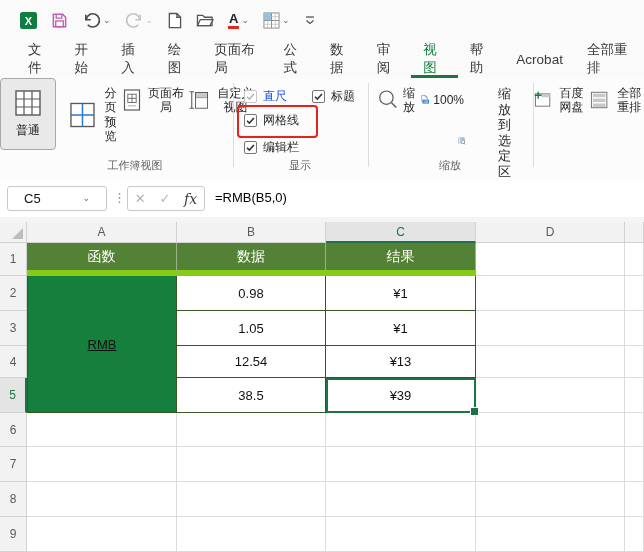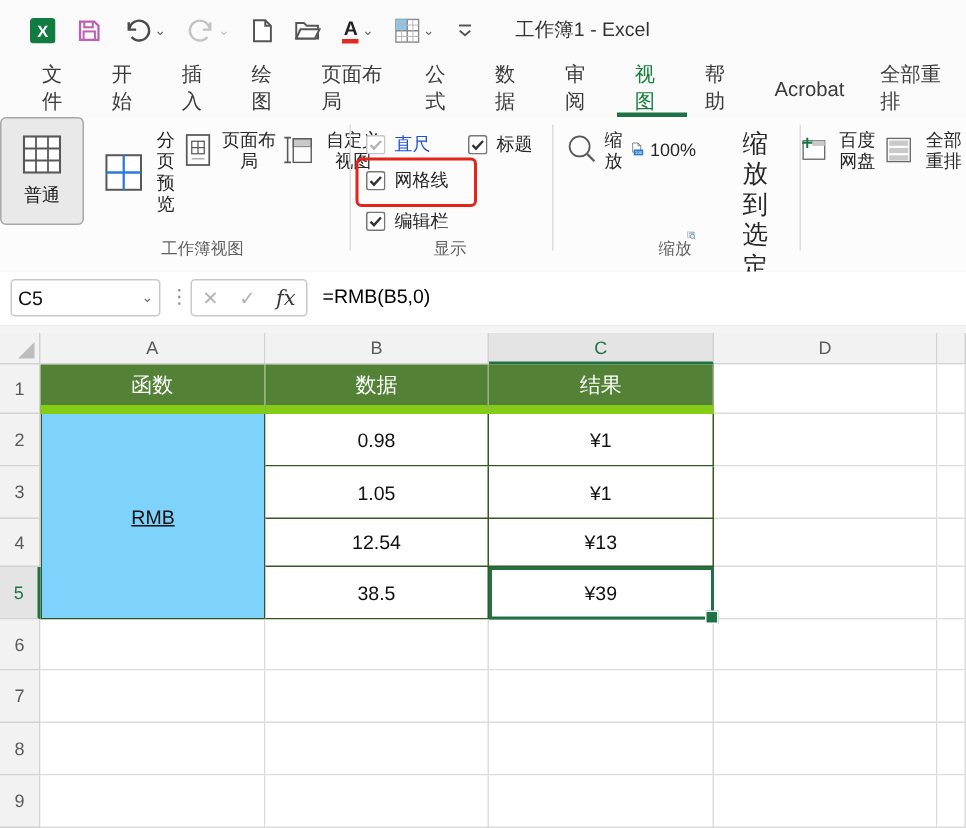--- a/index.html
+++ b/index.html
@@ -34,21 +34,21 @@
   .rsep{position:absolute;top:5px;height:84px;width:1px;background:#DCDCDC;}
   .ck{position:absolute;display:flex;align-items:center;gap:6px;font-size:12px;color:#262626;}
   .ck.dis{color:#1d4ed8;}
   .redbox{position:absolute;left:237px;top:27px;width:77px;height:29px;
           border:2px solid #E2241A;border-radius:4px;}
 
   
   .fbar{position:absolute;top:181px;left:0;right:0;height:36px;background:#fff;
         border-bottom:1px solid #D9D9D9;}
   .namebox{position:absolute;left:7px;top:5px;width:100px;height:25px;border:1px solid #C9C9C9;
-           border-radius:3px;display:flex;align-items:center;padding:0 4px;font-size:13px;
+           border-radius:3px;display:flex;align-items:center;padding:0 16px;font-size:13px;
            color:#111;box-sizing:border-box;background:#fff;}
   .namebox .chev{margin-left:auto;}
   .dots{position:absolute;left:113px;top:9px;color:#8a8a8a;font-size:13px;}
   .fxgroup{position:absolute;left:127px;top:5px;width:78px;height:25px;border:1px solid #C9C9C9;
            border-radius:3px;display:flex;align-items:center;justify-content:space-around;
            box-sizing:border-box;background:#fff;}
   .gray-glyph{color:#B3B3B3;font-size:13px;}
   .fx{font-family:"DejaVu Serif","Liberation Serif",serif;font-style:italic;font-size:14px;color:#3b3b3b;}
   .ftext{position:absolute;left:215px;top:9px;font-size:13px;color:#000;}
   .gapstrip{position:absolute;top:217px;left:0;right:0;height:5px;background:#F4F4F4;}
@@ -65,21 +65,21 @@
       box-sizing:border-box;}
   .hd.selc{background:#E4E4E4;border-bottom:2px solid #1F7246;color:#217346;}
   .hd.selr{background:#E4E4E4;border-right:2px solid #1F7246;color:#217346;}
   .corner{position:relative;}
   .corner .tri{position:absolute;right:3px;bottom:3px;width:0;height:0;
                border-left:11px solid transparent;border-bottom:11px solid #BDBDBD;}
   .green{background:#538135;color:#fff;font-size:14px;border-right:1px solid rgba(255,255,255,.4);
          border-bottom:6px solid #84cc16;}
   .bg-r{border-right:1px solid #375623;}
   .bg-b{border-bottom:1px solid #375623;}
-  .merged{background:#7dd3fc;display:flex;align-items:center;justify-content:center;
+  .merged{background:#15803d;display:flex;align-items:center;justify-content:center;
           border:1px solid #375623;border-top:none;box-sizing:border-box;text-decoration:underline;}
   .sel-overlay{position:absolute;left:326px;top:378px;width:150px;height:35px;
                border:2px solid #1F7246;box-sizing:border-box;pointer-events:none;}
   .sel-handle{position:absolute;right:-5px;bottom:-5px;width:7px;height:7px;background:#1F7246;
               border:1px solid #fff;}
   svg{display:block;}
 </style>
 </head>
 <body>
 
@@ -139,21 +139,20 @@
           </svg>
         <span class="chev">⌄</span>
       </span>
       <span class="ic">
         <svg width="12" height="12" viewBox="0 0 12 12">
             <path d="M2 3h8" stroke="#555" stroke-width="1.3"></path>
             <path d="M2.5 6.5l3.5 3 3.5-3" fill="none" stroke="#555" stroke-width="1.3"></path>
           </svg>
       </span>
     </div>
-    <span class="doc-title">工作簿1 - Excel</span>
   </div>
 
   <div class="tabs">
     <div class="tab">文件</div>
     <div class="tab">开始</div>
     <div class="tab">插入</div>
     <div class="tab">绘图</div>
     <div class="tab">页面布局</div>
     <div class="tab">公式</div>
     <div class="tab">数据</div>
@@ -244,21 +243,21 @@
     </div>
     <div class="vbtn" style="left:420px;top:8px;width:44px;">
       <svg width="26" height="28" viewBox="0 0 26 28">
           <path d="M5 1h10l5 5v12H5z" fill="#fff" stroke="#585858" stroke-width="1.3"></path>
           <path d="M15 1v5h5" fill="none" stroke="#585858" stroke-width="1.3"></path>
           <rect x="7" y="13" width="18" height="11" fill="#2B7CD3"></rect>
           <text x="16" y="21.5" text-anchor="middle" font-size="8" fill="#fff">100</text>
         </svg>
       <span>100%</span>
     </div>
-    <div class="vbtn" style="left:458px;top:8px;width:54px;font-size:17px;gap:31px;">
+    <div class="vbtn" style="left:458px;top:8px;width:54px;font-size:13px;gap:31px;">
       <svg width="28" height="28" viewBox="0 0 28 28">
           <rect x="1" y="3" width="22" height="18" fill="#fff" stroke="#8a8a8a" stroke-width="1.2"></rect>
           <path d="M1 9h22M1 15h22M8.3 3v18M15.6 3v18" stroke="#8a8a8a"></path>
           <rect x="8.3" y="3" width="14.7" height="6" fill="#8DC6E8"></rect>
           <circle cx="17" cy="17" r="6.5" fill="#EAF3FB" stroke="#444" stroke-width="1.5"></circle>
           <path d="M22 22l4 4" stroke="#444" stroke-width="1.8"></path>
         </svg>
       <span><span>缩放到</span><br><span>选定区域</span></span>
     </div>
     <div class="grp" style="left:385px;width:130px;">缩放</div>

